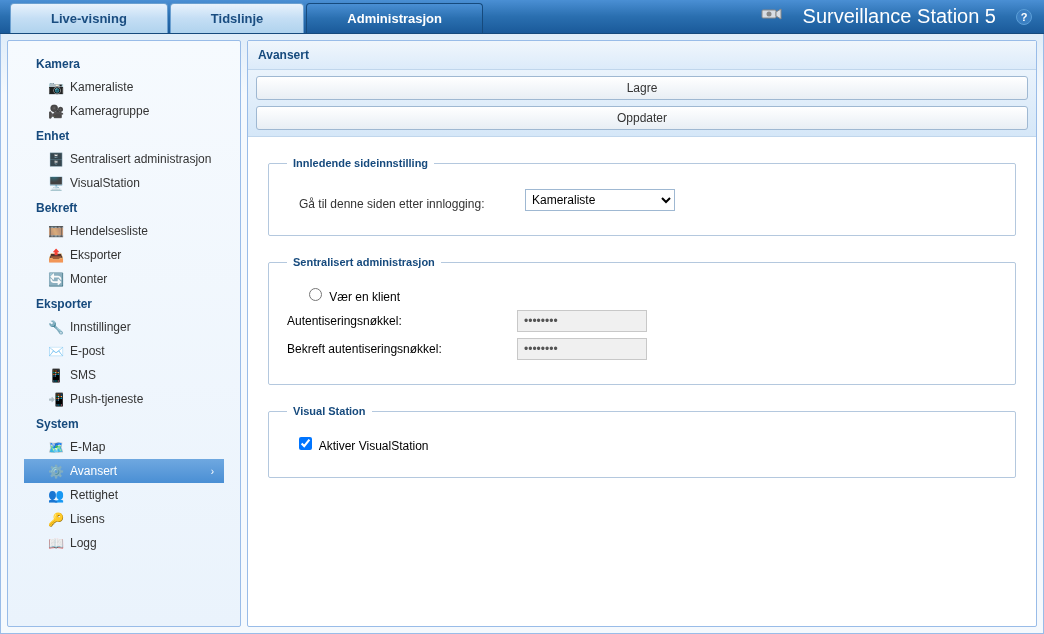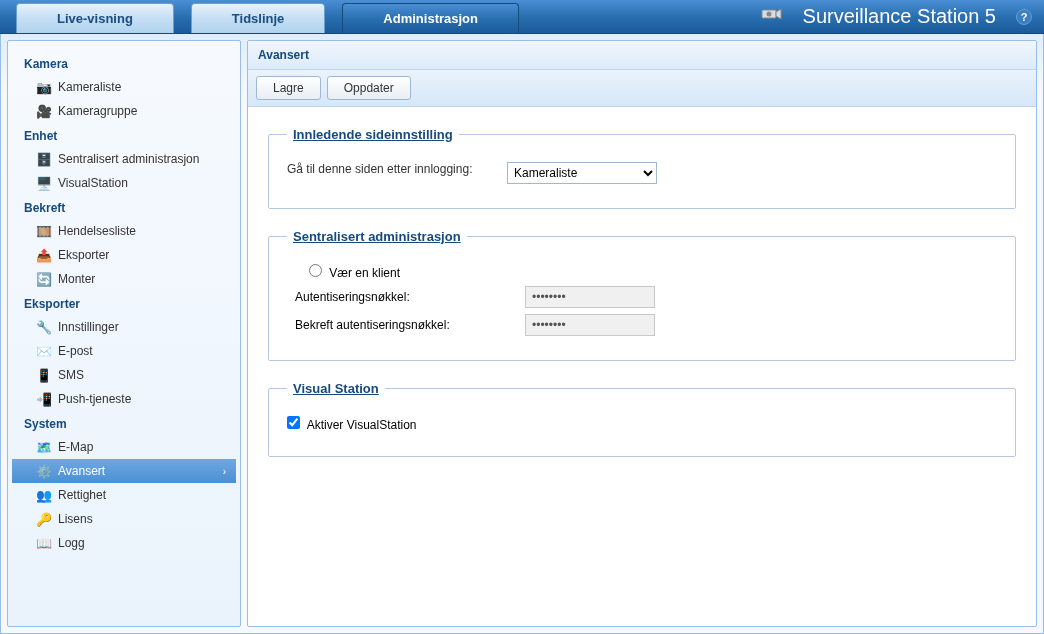--- a/index.html
+++ b/index.html
@@ -14,22 +14,21 @@
 .header {
   height: 34px;
   background: linear-gradient(to bottom, #4a8fd4 0%, #2a6fb0 50%, #1a5a9a 100%);
   display: flex;
   align-items: stretch;
   border-bottom: 1px solid #164a7d;
 }
 .tabs {
   display: flex;
   align-items: flex-end;
-  padding-left: 16px;
-  gap: 15px;
+  padding-left: 10px;
 }
 .tab {
   padding: 8px 40px;
   margin-right: 2px;
   background: linear-gradient(to bottom, #e8f2fc 0%, #c4def4 50%, #b0d3ee 100%);
   border: 1px solid #6a9fd0;
   border-bottom: none;
   border-radius: 4px 4px 0 0;
   color: #1a4d80;
   font-weight: bold;
@@ -70,21 +69,21 @@
   gap: 6px;
   background: linear-gradient(to bottom, #e0edf9 0%, #f5f9fd 10%);
   border: 1px solid #99bce8;
   border-top: none;
 }
 .sidebar {
   width: 234px;
   background: linear-gradient(to bottom, #f6fafe, #eaf3fc);
   border: 1px solid #99bce8;
   border-radius: 2px;
-  padding: 10px 4px;
+  padding: 10px 16px;
   overflow-y: auto;
 }
 .sidebar-section-title {
   color: #164a7d;
   font-weight: bold;
   padding: 6px 12px 4px;
   font-size: 12px;
 }
 .sidebar-item {
   display: flex;
@@ -115,20 +114,21 @@
   padding: 7px 10px;
   font-weight: bold;
   color: #164a7d;
 }
 .toolbar {
   background: linear-gradient(to bottom, #eaf3fc, #d5e7f8);
   border-bottom: 1px solid #c0d6ec;
   padding: 6px 8px;
   display: flex;
   gap: 6px;
+  flex-direction: column;
 }
 .btn {
   background: linear-gradient(to bottom, #ffffff, #e8eef4);
   border: 1px solid #9fb8d2;
   border-radius: 3px;
   padding: 4px 16px;
   font-size: 12px;
   color: #333;
   cursor: pointer;
 }
@@ -139,43 +139,42 @@
 fieldset.grp {
   border: 1px solid #b4c8de;
   border-radius: 2px;
   padding: 14px 18px 18px;
   margin-bottom: 20px;
 }
 fieldset.grp legend {
   color: #164a7d;
   font-weight: bold;
   padding: 0 6px;
-  font-size: 13px;
-  text-decoration: underline;
-}
-.row { display: flex; align-items: flex-start; margin: 6px 0; gap: 0; }
+  font-size: 11px;
+}
+.row { display: flex; align-items: flex-end; margin: 6px 12px; gap: 6px; }
 .row label.field-label { width: 220px; color: #333; }
 select.sel {
   width: 150px;
   border: 1px solid #9fb8d2;
   background: #fff;
   padding: 2px;
   font-size: 12px;
 }
 .radio-block { margin-left: 22px; }
 .indent { margin-left: 44px; }
 .pw {
   width: 130px;
   border: 1px solid #c8c8c8;
   background: #f0f0f0;
   padding: 3px 6px;
   font-size: 12px;
 }
 .pw-row { display: flex; align-items: center; margin: 6px 0; }
-.pw-row .lbl { width: 230px; margin-left: 8px; }
+.pw-row .lbl { width: 230px; }
 input[type=checkbox], input[type=radio] { margin-right: 4px; }
 .cam-icon { color:#666; }
 </style>
 </head>
 <body>
 
 <div class="header">
   <div class="tabs">
     <div class="tab">Live-visning</div>
     <div class="tab">Tidslinje</div>

